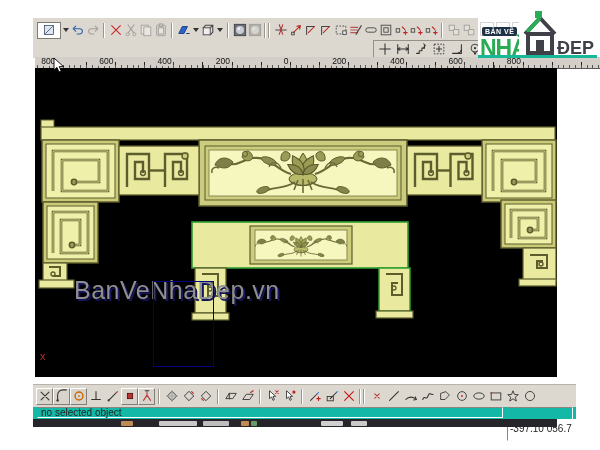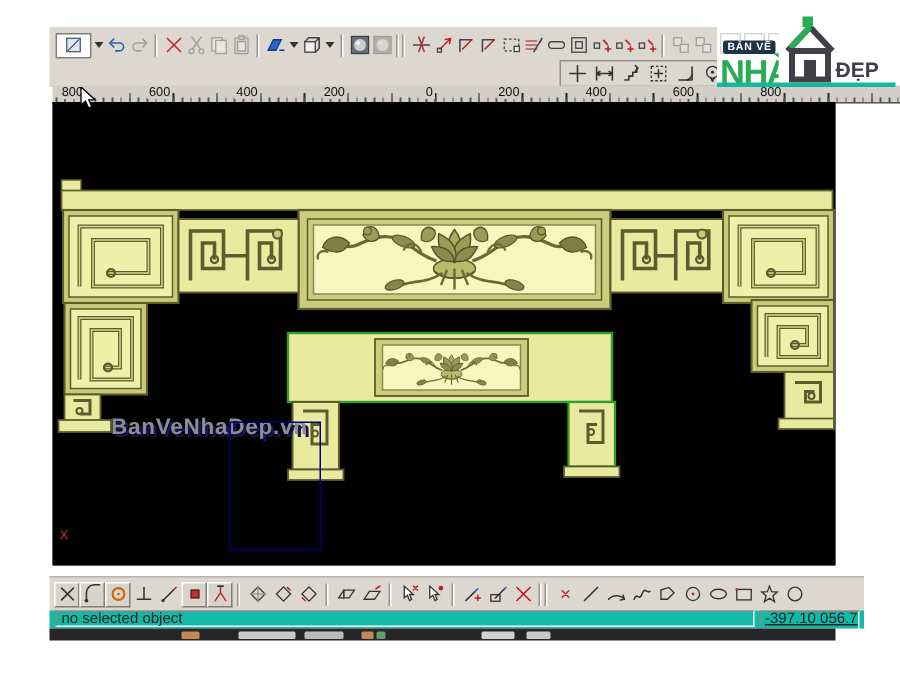--- a/index.html
+++ b/index.html
@@ -22,42 +22,42 @@
   .combo svg{width:12px;height:12px;}
   .nav-group{position:absolute;left:373px;top:40px;width:113px;height:18px;border:1px solid #94918a;background:#dcd8d0;display:flex;align-items:center;justify-content:center;box-sizing:border-box;}
   .nav-group .tbtn{width:18px;}
   
   .logo{position:absolute;left:478px;top:2px;width:119px;height:56px;background:#fff;z-index:6;}
   .logo-underline{position:absolute;left:0;bottom:0;width:100%;height:3px;background:#17b79a;}
   .ghost{position:absolute;border:1px solid #b5b2ac;opacity:.55;}
   .logo-badge{position:absolute;left:4px;top:25px;background:#1f3346;color:#fff;font-size:7px;font-weight:bold;
               letter-spacing:.5px;padding:1px 3px;border-radius:2px;}
   .logo-nh{position:absolute;left:2px;top:33px;font-size:23px;font-weight:bold;color:#2aab55;letter-spacing:-1px;}
-  .logo-dep{position:absolute;left:79px;top:36px;font-size:14px;font-weight:bold;color:#3f4048;}
+  .logo-dep{position:absolute;left:79px;top:36px;font-size:18px;font-weight:bold;color:#3f4048;}
   .logo-house{position:absolute;left:41px;top:8px;}
   
   .ruler{position:absolute;left:35px;top:57px;width:596px;height:11px;background:#d3cfc8;border-bottom:1px solid #5a5a5a;
      background-image:
        repeating-linear-gradient(90deg,#555 0 1px,transparent 1px 5.82px),
        repeating-linear-gradient(90deg,#222 0 1px,transparent 1px 29.1px);
      background-size:100% 3px,100% 6px;background-position:22px 8px,22px 5px;background-repeat:repeat-x;}
   .rlabel{position:absolute;top:0px;font-size:8.5px;color:#111;transform:translateX(-104%);background:#d3cfc8;padding:0 1px;line-height:9px;}
   
   .canvas-wrap{position:absolute;left:35px;top:68px;width:522px;height:309px;background:#000;}
-  .watermark{position:absolute;left:74px;top:276px;font-size:15px;font-weight:bold;color:#8e8e90;
+  .watermark{position:absolute;left:74px;top:276px;font-size:25px;font-weight:normal;color:#8e8e90;
              text-shadow:2px 2px 0 #14145a;letter-spacing:.5px;z-index:3;}
   .selrect{position:absolute;left:153px;top:281px;width:59px;height:84px;border:1px solid #00007e;z-index:4;}
   .origin-x{position:absolute;left:40px;top:350px;color:#b23030;font-size:11px;z-index:3;}
   .cursor{position:absolute;left:53px;top:58px;z-index:7;}
   
   .tb-bottom{position:absolute;left:33px;top:384px;width:543px;height:23px;background:#dcd8d0;display:flex;align-items:center;padding-left:3px;box-sizing:border-box;border-top:1px solid #b7b3ab;}
   .tb-bottom .tbtn{width:17px;}
   .statusbar{position:absolute;left:33px;top:407px;width:543px;height:12px;background:#14b8a6;font-size:10px;color:#222;}
   .status-msg{position:absolute;left:4px;top:0px;width:466px;height:11px;border:1px solid;border-color:#8a8781 #fff #fff #8a8781;padding:0 3px;line-height:10px;box-sizing:border-box;}
-  .status-coords{position:absolute;left:474px;top:0px;width:66px;height:15px;border:1px solid;border-color:#8a8781 #fff #fff #8a8781;padding:0 2px;line-height:10px;box-sizing:border-box;white-space:nowrap;overflow:hidden;text-decoration:underline;}
+  .status-coords{position:absolute;left:474px;top:0px;width:66px;height:15px;border:1px solid;border-color:#8a8781 #fff #fff #8a8781;padding:16px 2px;line-height:10px;box-sizing:border-box;white-space:nowrap;overflow:hidden;}
   .strip{position:absolute;left:33px;top:419px;width:524px;height:8px;background:#26262a;z-index:2;}
   .seg{position:absolute;top:1.5px;height:5px;border-radius:1px;}
 </style>
 </head>
 <body>
 
 <div class="page">
 
   <div class="chrome-top"></div>
   <div class="tb-row1" id="tb-top">

